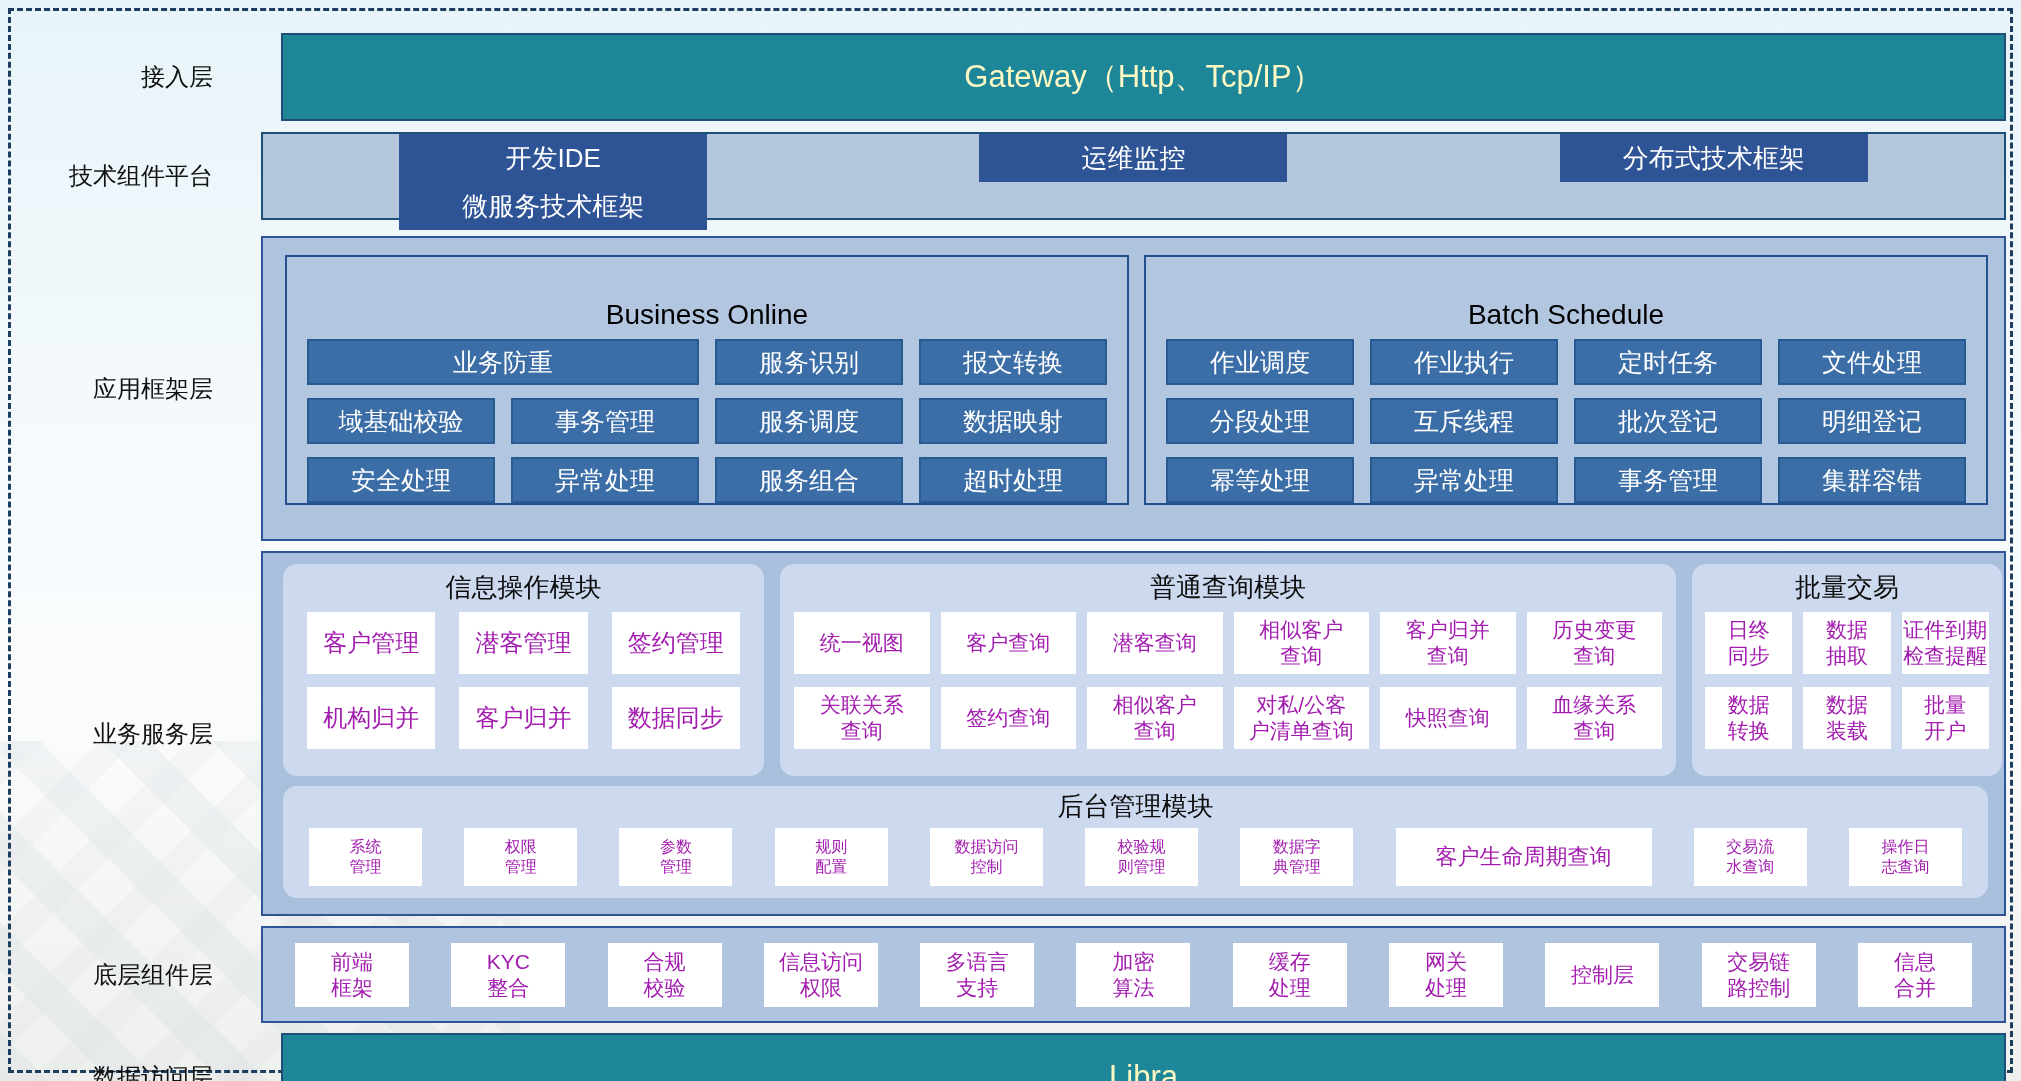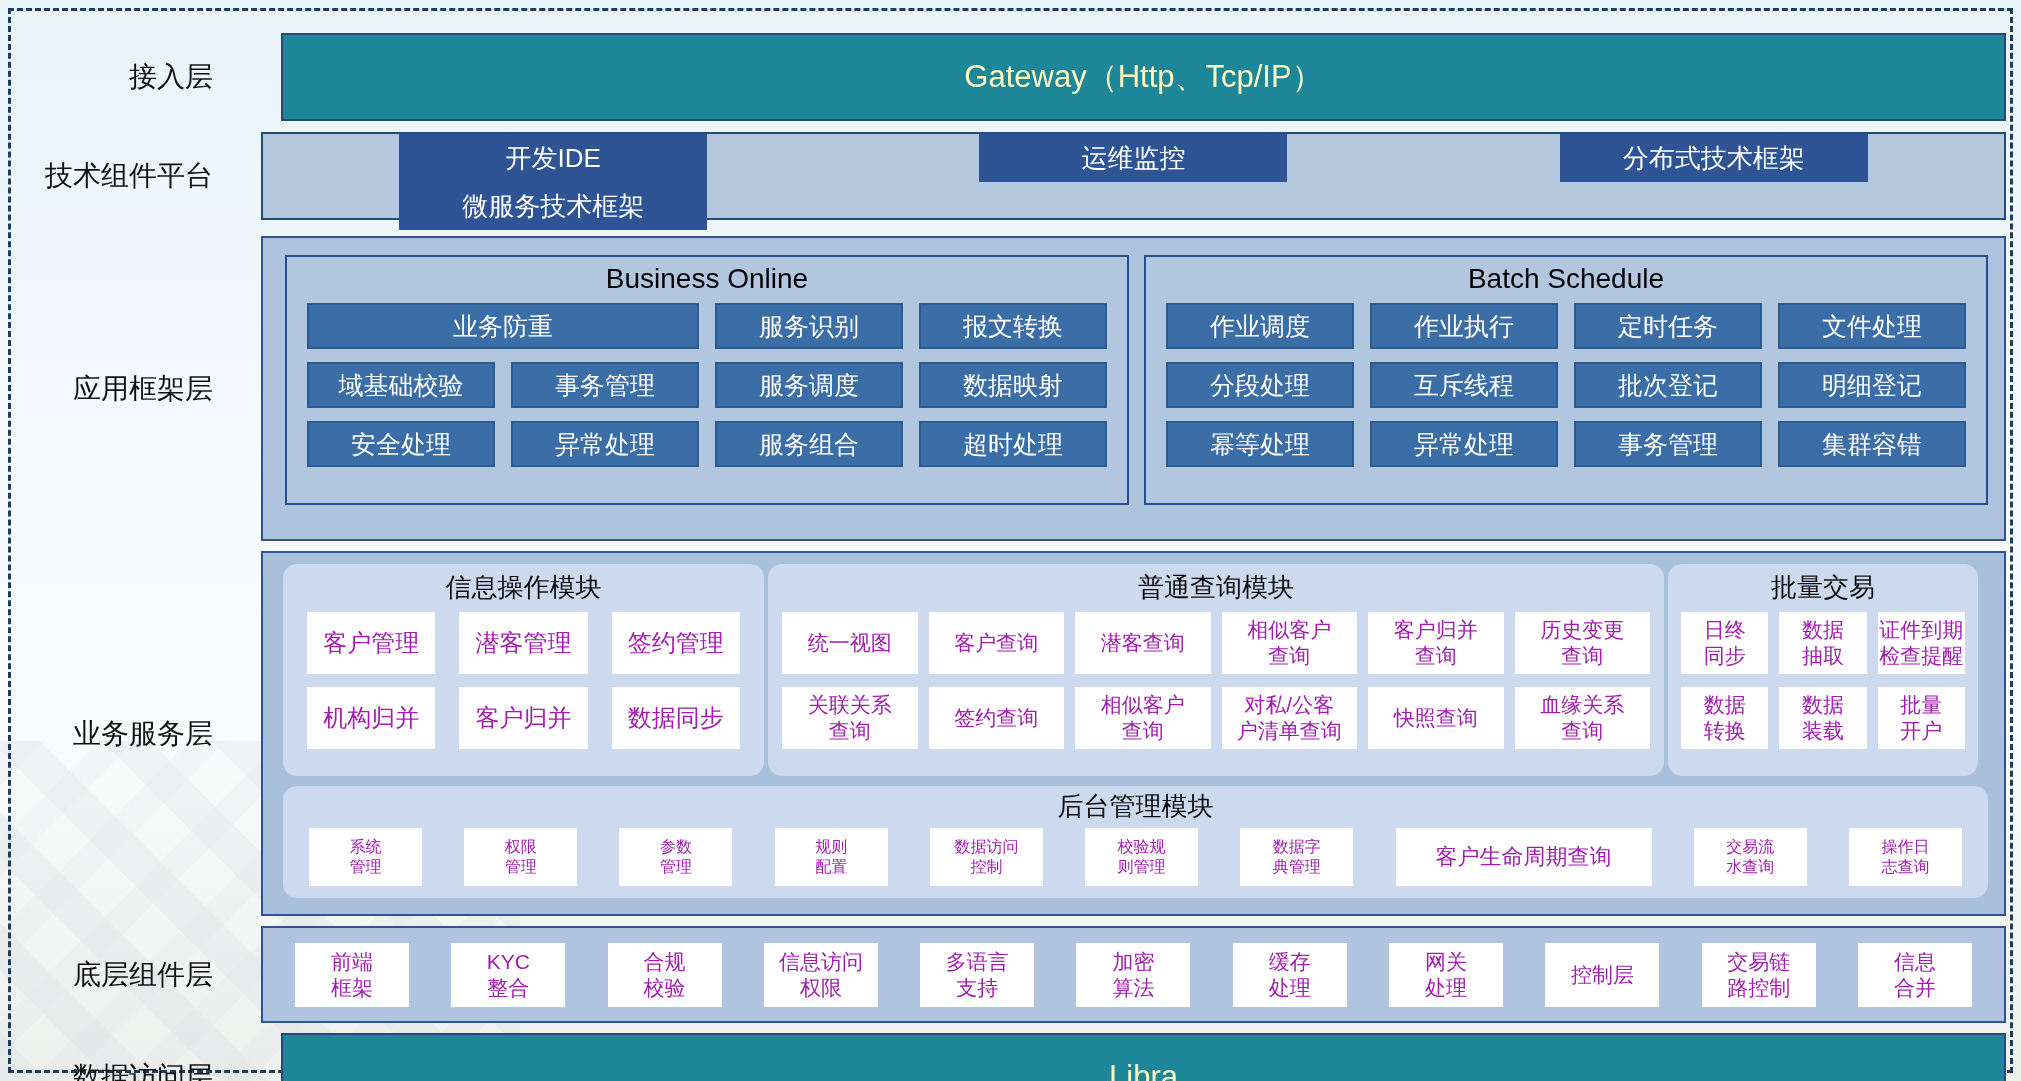--- a/index.html
+++ b/index.html
@@ -24,21 +24,21 @@
     position:absolute;left:0;bottom:0;width:520px;height:340px;opacity:.35;pointer-events:none;
     background:
       repeating-linear-gradient(45deg, rgba(190,197,204,.45) 0 34px, rgba(255,255,255,0) 34px 78px),
       repeating-linear-gradient(-45deg, rgba(205,210,214,.35) 0 26px, rgba(255,255,255,0) 26px 64px);
   }
   .frame{position:absolute;inset:8px;border:3px dashed #1c3d5e;pointer-events:none;}
   .rows{position:absolute;left:0;top:33px;width:2006px;display:flex;flex-direction:column;}
   .row{display:flex;}
   .row .label{
     width:261px;flex:0 0 261px;display:flex;align-items:center;justify-content:flex-end;
-    padding-right:48px;box-sizing:border-box;font-size:28px;color:var(--ink);
+    padding-right:48px;box-sizing:border-box;font-size:24px;color:var(--ink);
   }
   .row .content{width:1745px;flex:0 0 1745px;box-sizing:border-box;}
   
   .teal-bar{
     height:84px;background:var(--teal);border:2px solid var(--border-navy);
     display:flex;align-items:center;justify-content:center;color:#fef9c3;font-size:31px;margin-left:20px;
   }
   
   .row-tech{margin-top:11px;}
   .tech-band{
@@ -50,38 +50,38 @@
     display:flex;align-items:center;justify-content:center;
   }
   
   .row-app{margin-top:16px;}
   .app-band{
     height:284px;background:var(--band-blue);border:2px solid var(--dark-blue);
     display:flex;gap:15px;padding:17px 16px 0 22px;
   }
   .fw-panel{
     flex:1;height:250px;background:var(--panel-blue);border:2px solid var(--panel-border);
-    box-sizing:border-box;display:flex;flex-direction:column;
+    box-sizing:border-box;display:flex;flex-direction:column;justify-content:flex-end;
   }
   .fw-title{height:44px;display:flex;align-items:center;justify-content:center;font-size:28px;color:#000;}
   .fw-tiles{
     display:grid;grid-template-columns:repeat(4,1fr);gap:13px 16px;padding:2px 20px 0 20px;
   }
   .tile.steel{
     height:46px;background:var(--steel-tile);border:2px solid var(--steel-border);box-sizing:border-box;
     color:#fff;font-size:25px;display:flex;align-items:center;justify-content:center;
   }
   .fw-tiles .tile.wide{grid-column:span 2;}
   
   .row-biz{margin-top:10px;}
   .biz-band{
     height:350px;background:#a9c0dd;border:2px solid var(--dark-blue);
     box-sizing:content-box;padding:11px 16px 0 20px;
   }
-  .biz-top{display:flex;gap:4px;height:212px;}
+  .biz-top{display:flex;gap:16px;height:212px;}
   .panel-light{background:var(--light-panel);border-radius:14px;box-sizing:border-box;}
   .module-title{height:46px;display:flex;align-items:center;justify-content:center;font-size:26px;color:#0d0d0d;}
   .info-module{width:481px;flex:0 0 481px;}
   .query-module{width:896px;flex:0 0 896px;}
   .batch-module{width:310px;flex:0 0 310px;}
   .info-tiles{display:grid;grid-template-columns:repeat(3,1fr);gap:13px 24px;padding:2px 24px 0 24px;}
   .query-tiles{display:grid;grid-template-columns:repeat(6,1fr);gap:13px 11px;padding:2px 14px 0 14px;}
   .batch-tiles{display:grid;grid-template-columns:repeat(3,1fr);gap:13px 11px;padding:2px 13px 0 13px;}
   .tile.white{
     background:#ffffff;color:#a21caf;display:flex;align-items:center;justify-content:center;

